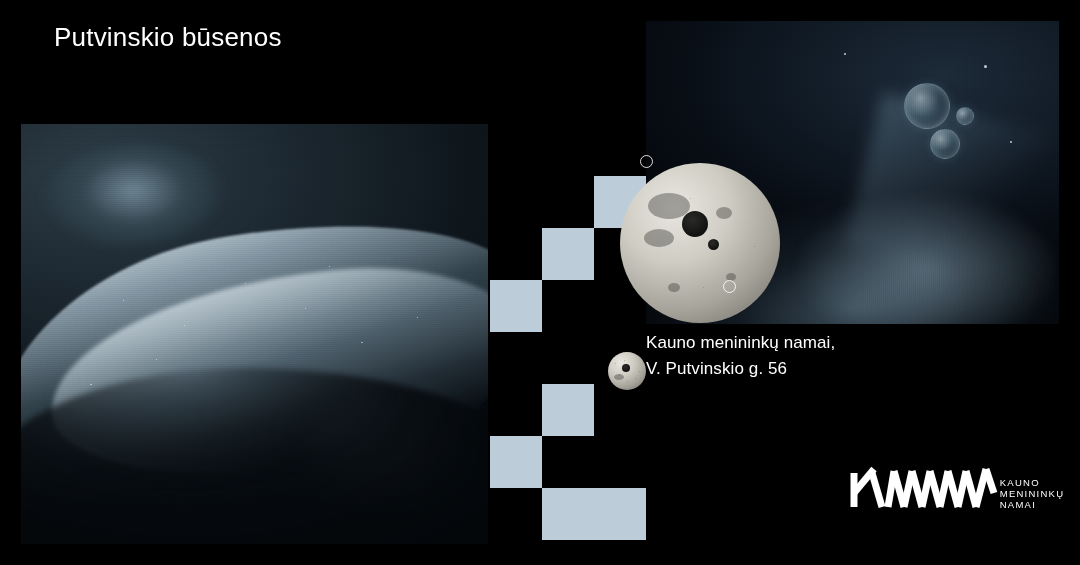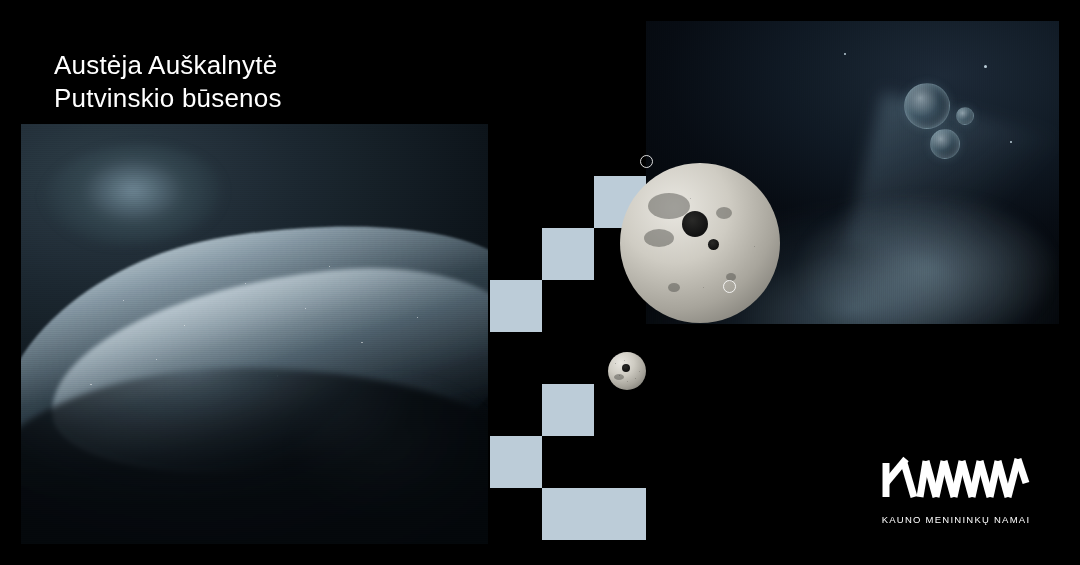--- a/index.html
+++ b/index.html
@@ -147,21 +147,21 @@
     margin-left:33px;
   }
   .title-line.first{padding-top:28px;}
 
   .info-block{position:absolute;left:646px;top:330px;width:207px;height:120px;background:#000;}
   .info-text{color:#fff;font-size:17px;line-height:26px;letter-spacing:.1px;}
   .info-text.date{margin-top:19px;}
 
   
   .logo-block{position:absolute;left:853px;top:434px;width:206px;height:110px;background:#000;
-    display:flex;flex-direction:column;align-items:center;justify-content:center;}
+    display:flex;flex-direction:row;align-items:center;justify-content:center;}
   .logo-sub{color:#fff;font-size:9.5px;letter-spacing:1.25px;margin-top:9px;}
 </style>
 </head>
 <body>
 
 <div class="poster">
 
   <div class="left-photo">
     <div class="lp-base"></div>
     <div class="lp-blob"></div>
@@ -227,25 +227,26 @@
   <div class="moon-ring" style="left:640px;top:155px;width:11px;height:11px;"></div>
   <div class="moon-ring" style="left:723px;top:280px;width:11px;height:11px;"></div>
 
   <div class="moon" style="left:608px;top:352px;width:38px;height:38px;">
     <div class="big-hole" style="left:14px;top:12px;width:8px;height:8px;"></div>
     <div class="crater" style="left:6px;top:22px;width:10px;height:6px;"></div>
     <div class="grain"></div>
   </div>
 
   <div class="title-block">
-    <div class="title-line first">Austėja Auškalnytė</div>
     <div class="title-line">Putvinskio būsenos</div>
   </div>
 
   <div class="info-block">
+    <div class="info-text">Kauno menininkų namai,</div>
+    <div class="info-text">V. Putvinskio g. 56</div>
   </div>
 
   <div class="logo-block">
     <span>
       <svg width="152" height="48" viewBox="0 0 152 48" fill="none" xmlns="http://www.w3.org/2000/svg">
         <g stroke="#ffffff" stroke-width="7" stroke-linecap="butt" fill="none">
           <path d="M6 44 L6 10"></path>
           <path d="M6 30 L26 6"></path>
           <path d="M24 10 L34 44"></path>
           <path d="M40 44 L46 8"></path>

